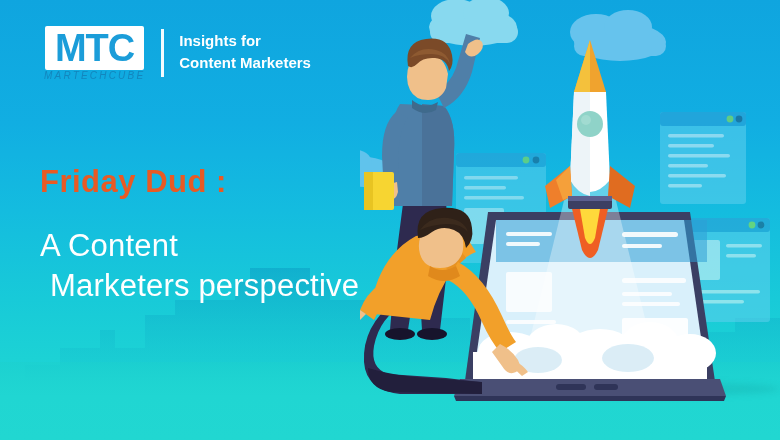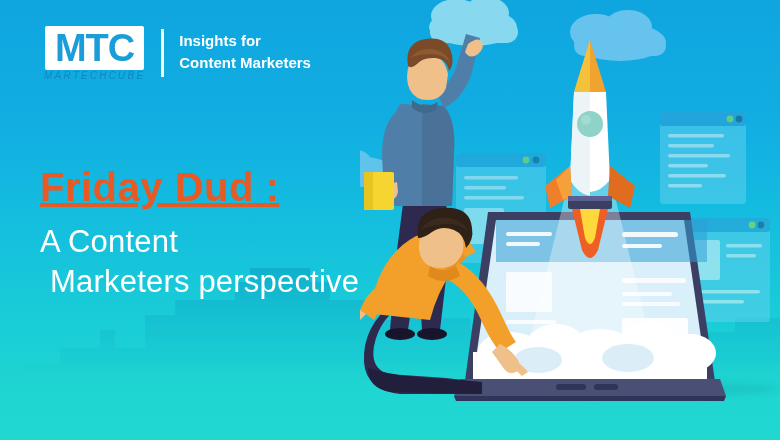--- a/index.html
+++ b/index.html
@@ -62,22 +62,22 @@
     margin:3px 15px 0 16px; opacity:.95;
   }
   .logo-tag {
     color:#ffffff; font-size:15px; font-weight:bold;
     line-height:1.45; margin-top:4px;
   }
 
   
   .headline { position:absolute; left:40px; top:165px; }
   .hl-orange {
-    color:#e85a24; font-size:40px; font-weight:bold;
-    letter-spacing:.5px; line-height:1.12; margin-bottom:12px;text-decoration:underline;
+    color:#e85a24; font-size:31px; font-weight:bold;
+    letter-spacing:.5px; line-height:1.12; margin-bottom:26px;
   }
   .hl-white {
     color:#ffffff; font-size:31px; font-weight:normal;
     line-height:1.3; letter-spacing:.2px;
   }
   .hl-white .l2 { padding-left:10px; display:block; }
 
   
   .art { position:absolute; right:0; top:0; width:420px; height:440px; }
 </style>

